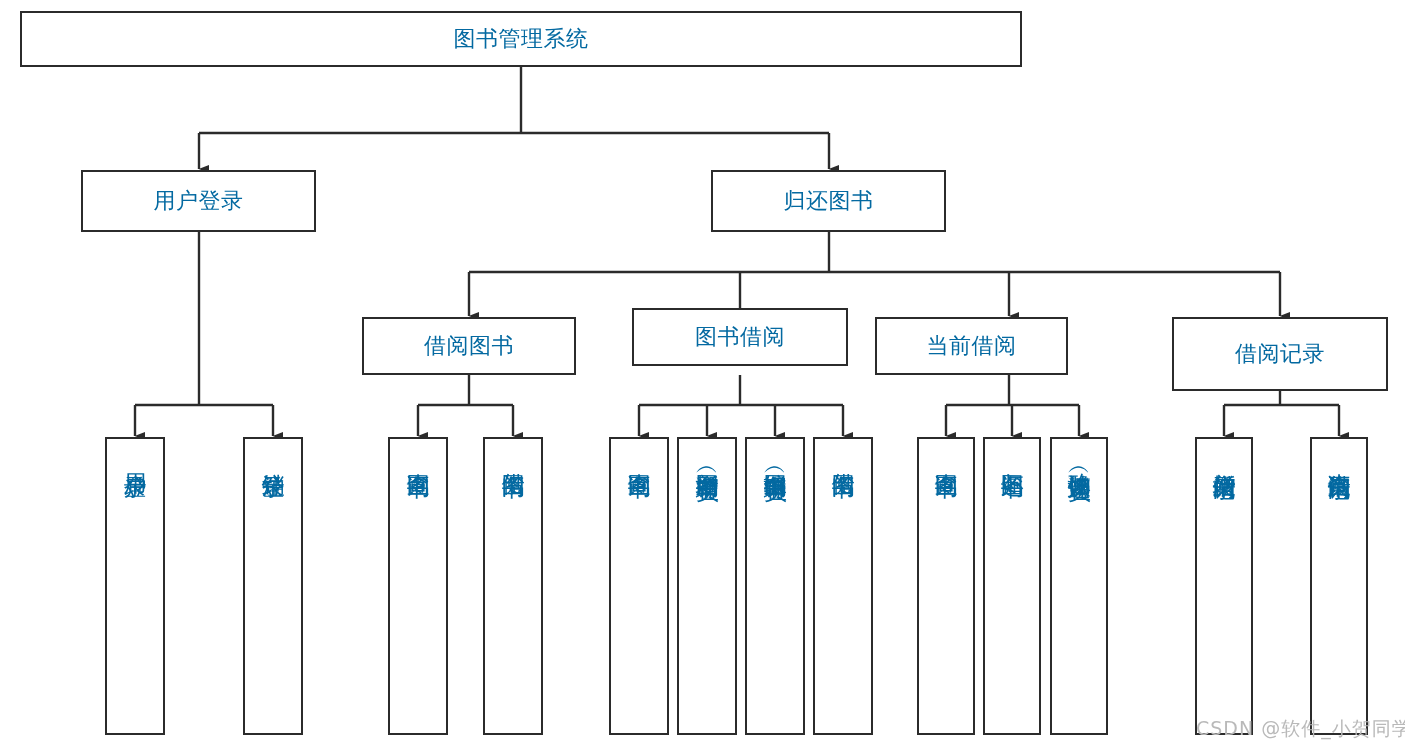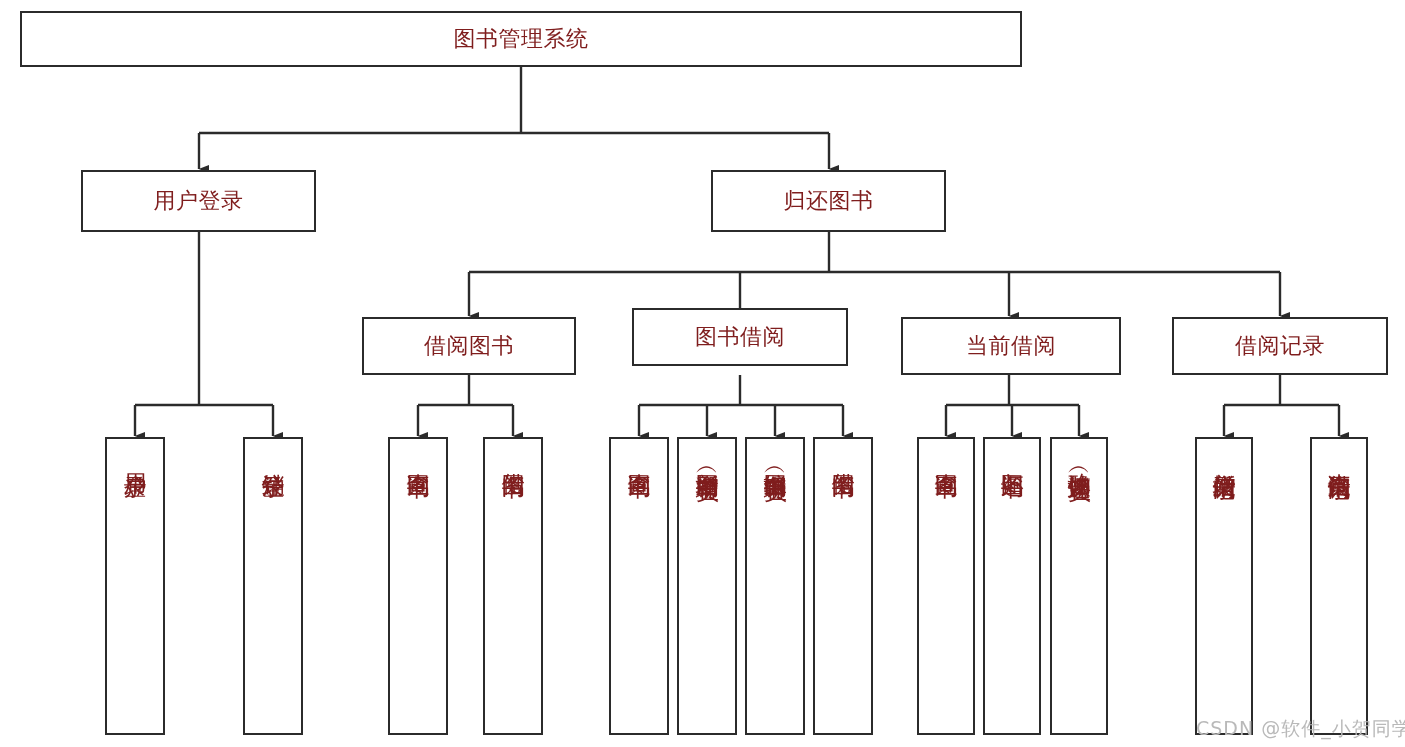--- a/index.html
+++ b/index.html
@@ -25,21 +25,21 @@
     height: 747px;
   }
   .node {
     position: absolute;
     box-sizing: border-box;
     background: #ffffff;
     border: 2.5px solid #2b2b2b;
     display: flex;
     align-items: center;
     justify-content: center;
-    color: #7f1d1d;
+    color: #0369a1;
   }
   .node .label {
     display: block;
     text-align: center;
     line-height: 1.08;
     letter-spacing: 0.5px;
   }
   .node.horizontal .label {
     writing-mode: horizontal-tb;
     font-size: 22px;
@@ -126,25 +126,25 @@
   </div>
 
   <div class="node horizontal" style="left:362px;top:317px;width:214px;height:58px;">
     <span class="label">借阅图书</span>
   </div>
 
   <div class="node horizontal" style="left:632px;top:308px;width:216px;height:58px;">
     <span class="label">图书借阅</span>
   </div>
 
-  <div class="node horizontal" style="left:901px;top:317px;width:220px;height:58px;">
+  <div class="node horizontal" style="left:875px;top:317px;width:193px;height:58px;">
     <span class="label">当前借阅</span>
   </div>
 
-  <div class="node horizontal" style="left:1172px;top:317px;width:216px;height:58px;">
+  <div class="node horizontal" style="left:1172px;top:317px;width:216px;height:74px;">
     <span class="label">借阅记录</span>
   </div>
 
   <div class="node vertical" style="left:105px;top:437px;width:60px;height:298px;">
     <span class="label">用户登录</span>
   </div>
 
   <div class="node vertical" style="left:243px;top:437px;width:60px;height:298px;">
     <span class="label">注销登录</span>
   </div>

